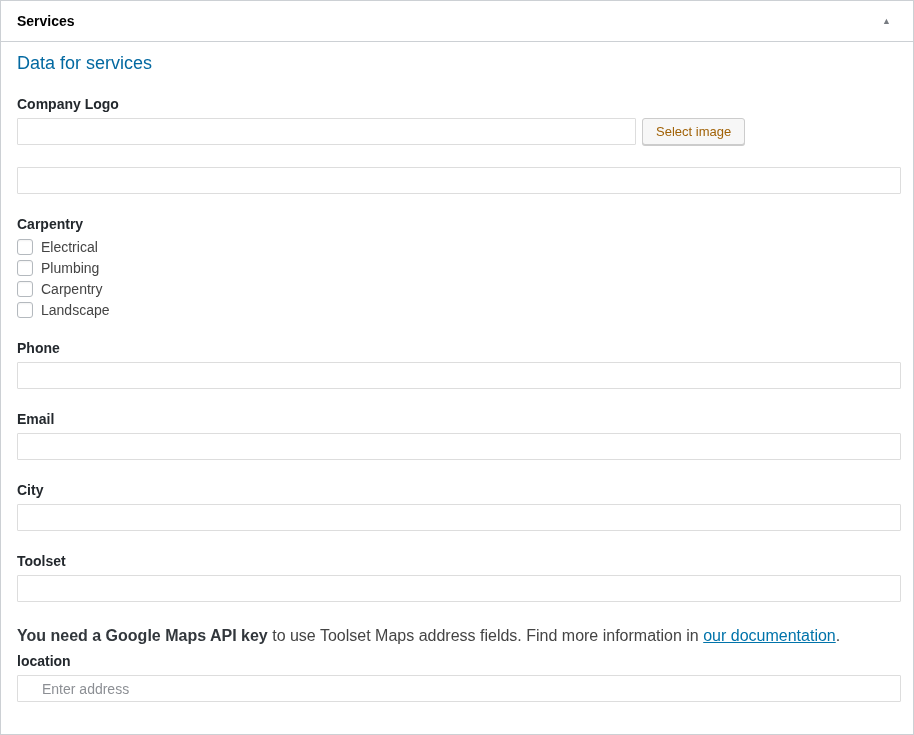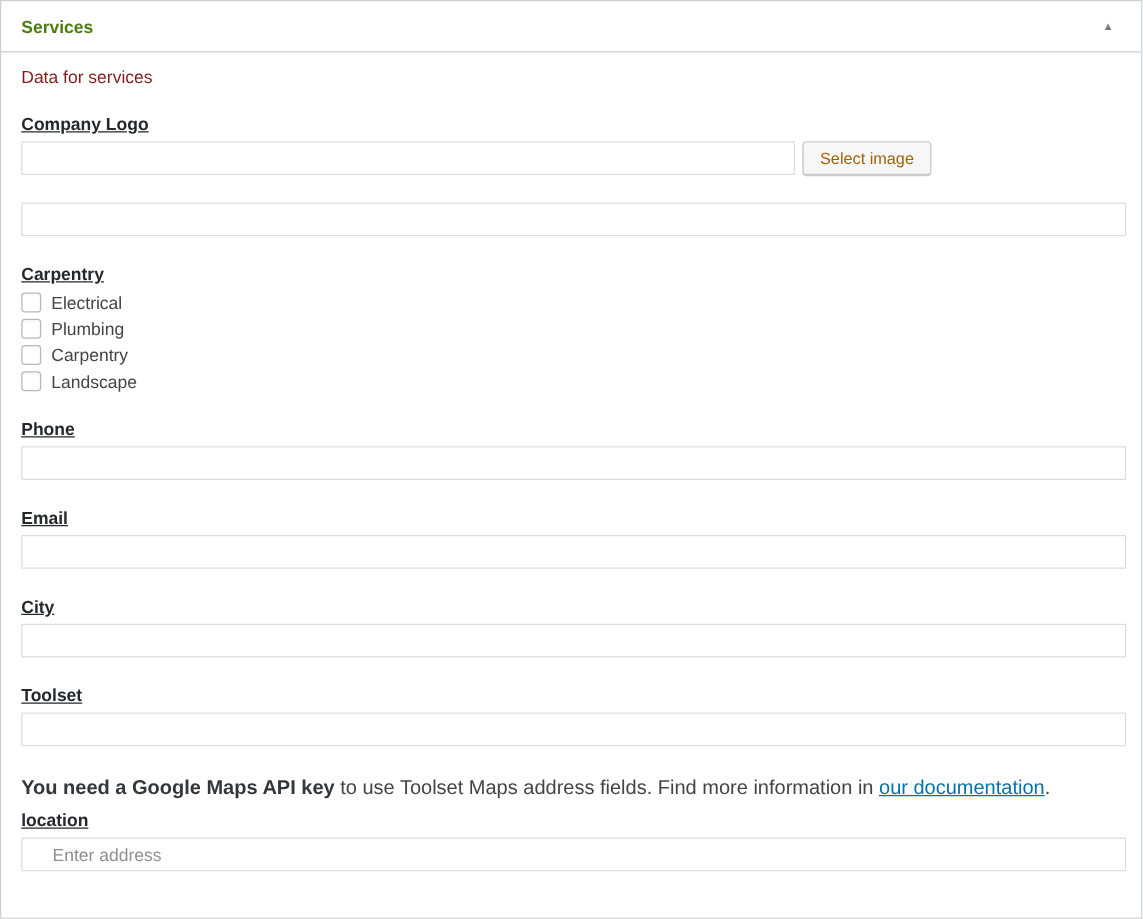--- a/index.html
+++ b/index.html
@@ -19,47 +19,46 @@
     height: 41px;
     display: flex;
     align-items: center;
     justify-content: space-between;
     padding: 0 18px 0 16px;
     border-bottom: 1px solid #ccd0d4;
   }
   .postbox-title {
     font-size: 14px;
     font-weight: 600;
-    color: #4d7c0f;
+    color: #000000;
   }
   .toggle-btn {
     background: none;
     border: none;
     cursor: pointer;
     color: #787c82;
     font-size: 9px;
     line-height: 1;
     padding: 4px;
   }
   .inside {
     padding: 11px 12px 0 16px;
   }
   .description {
-    font-size: 14px;
-    color: #7f1d1d;
+    font-size: 18px;
+    color: #0369a1;
     margin-bottom: 22px;
   }
   .field-group { margin-bottom: 22px; }
   .field-label {
     display: block;
     font-size: 14px;
     font-weight: 700;
     color: #23282d;
     margin-bottom: 6px;
-    text-decoration: underline;
   }
   .text-input {
     display: block;
     width: 100%;
     height: 27px;
     border: 1px solid #dddddd;
     border-radius: 1px;
     background: #ffffff;
     padding: 0 24px;
     font-size: 14px;

